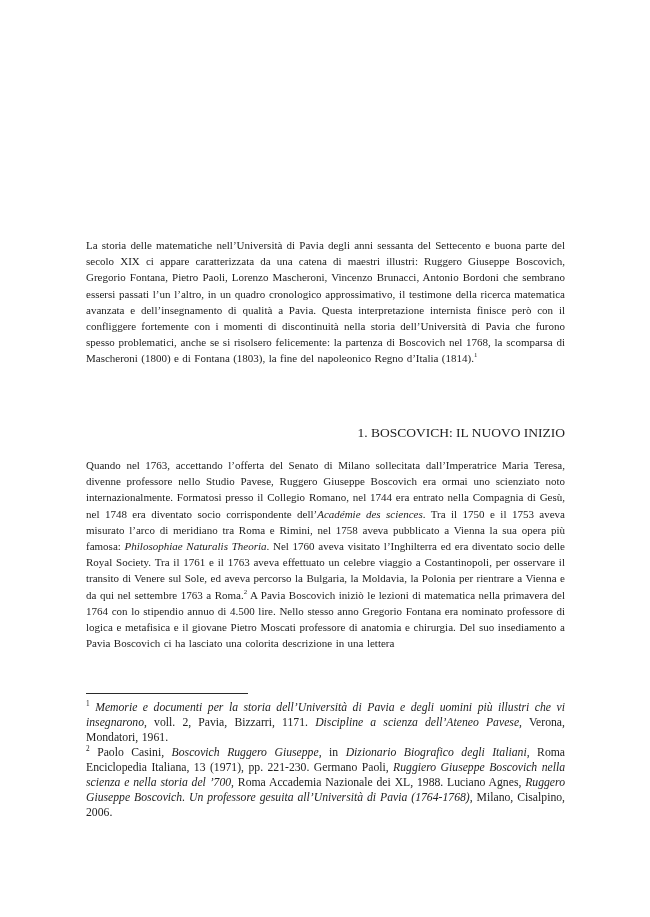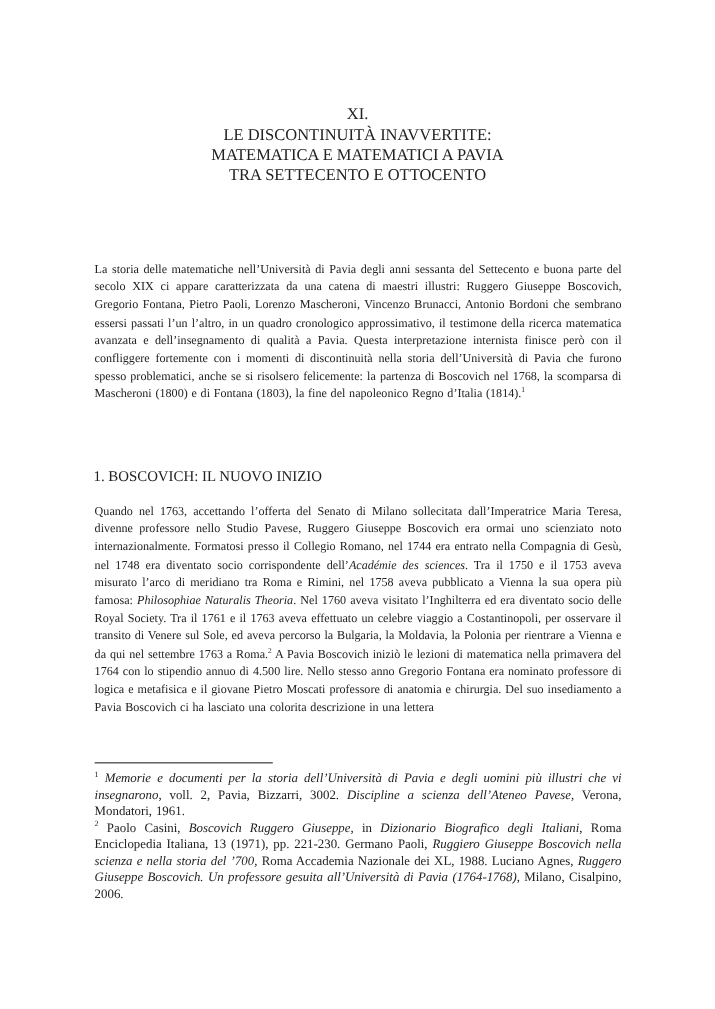--- a/index.html
+++ b/index.html
@@ -25,21 +25,21 @@
   .body-para {
     position: absolute; left: 86px; width: 479px;
     font-size: 11px; line-height: 16.2px;
     text-align: justify; text-justify: inter-word;
     color: #222222;
     word-spacing: 0.06em;
   }
   .para-1 { top: 237px; }
   .section-heading {
     position: absolute; top: 425px; left: 85px; width: 480px;
-    text-align: left;
+    text-align: right;
     font-size: 13.5px; font-weight: normal;
     color: #222222;
   }
   .para-2 { top: 457px; }
   .footnote-rule {
     position: absolute; top: 693px; left: 86px;
     width: 162px; height: 0;
     border-top: 1.2px solid #2a2a2a;
   }
   .footnotes {
@@ -56,33 +56,27 @@
     vertical-align: super;
     line-height: 0;
   }
   em { }
 </style>
 </head>
 <body>
 
 <div class="page">
 
-  <header class="title-block">
-    <div>XI.</div>
-    <div>LE DISCONTINUITÀ INAVVERTITE:</div>
-    <div>MATEMATICA E MATEMATICI A PAVIA</div>
-    <div>TRA SETTECENTO E OTTOCENTO</div>
-  </header>
 
   <p class="body-para para-1"><span>La storia delle matematiche nell’Università di Pavia degli anni sessanta del Settecento e buona parte del secolo XIX ci appare caratterizzata da una catena di maestri illustri: Ruggero Giuseppe Boscovich, Gregorio Fontana, Pietro Paoli, Lorenzo Mascheroni, Vincenzo Brunacci, Antonio Bordoni che sembrano essersi passati l’un l’altro, in un quadro cronologico approssimativo, il testimone della ricerca matematica avanzata e dell’insegnamento di qualità a Pavia. Questa interpretazione internista finisce però con il confliggere fortemente con i momenti di discontinuità nella storia dell’Università di Pavia che furono spesso problematici, anche se si risolsero felicemente: la partenza di Boscovich nel 1768, la scomparsa di Mascheroni (1800) e di Fontana (1803), la fine del napoleonico Regno d’Italia (1814).</span><sup>1</sup></p>
 
   <h2 class="section-heading">1. BOSCOVICH: IL NUOVO INIZIO</h2>
 
   <p class="body-para para-2"><span>Quando nel 1763, accettando l’offerta del Senato di Milano sollecitata dall’Imperatrice Maria Teresa, divenne professore nello Studio Pavese, Ruggero Giuseppe Boscovich era ormai uno scienziato noto internazionalmente. Formatosi presso il Collegio Romano, nel 1744 era entrato nella Compagnia di Gesù, nel 1748 era diventato socio corrispondente dell’</span><em>Académie des sciences</em><span>. Tra il 1750 e il 1753 aveva misurato l’arco di meridiano tra Roma e Rimini, nel 1758 aveva pubblicato a Vienna la sua opera più famosa: </span><em>Philosophiae Naturalis Theoria</em><span>. Nel 1760 aveva visitato l’Inghilterra ed era diventato socio delle Royal Society. Tra il 1761 e il 1763 aveva effettuato un celebre viaggio a Costantinopoli, per osservare il transito di Venere sul Sole, ed aveva percorso la Bulgaria, la Moldavia, la Polonia per rientrare a Vienna e da qui nel settembre 1763 a Roma.</span><sup>2</sup><span> A Pavia Boscovich iniziò le lezioni di matematica nella primavera del 1764 con lo stipendio annuo di 4.500 lire. Nello stesso anno Gregorio Fontana era nominato professore di logica e metafisica e il giovane Pietro Moscati professore di anatomia e chirurgia. Del suo insediamento a Pavia Boscovich ci ha lasciato una colorita descrizione in una lettera</span></p>
 
   <div class="footnote-rule"></div>
 
   <section class="footnotes">
-    <p class="footnote"><sup>1</sup><span> </span><em>Memorie e documenti per la storia dell’Università di Pavia e degli uomini più illustri che vi insegnarono</em><span>, voll. 2, Pavia, Bizzarri, 3002. </span><em>Discipline a scienza dell’Ateneo Pavese</em><span>, Verona, Mondatori, 1961.</span></p>
+    <p class="footnote"><sup>1</sup><span> </span><em>Memorie e documenti per la storia dell’Università di Pavia e degli uomini più illustri che vi insegnarono</em><span>, voll. 2, Pavia, Bizzarri, 1171. </span><em>Discipline a scienza dell’Ateneo Pavese</em><span>, Verona, Mondatori, 1961.</span></p>
     <p class="footnote"><sup>2</sup><span> Paolo Casini, </span><em>Boscovich Ruggero Giuseppe</em><span>, in </span><em>Dizionario Biografico degli Italiani</em><span>, Roma Enciclopedia Italiana, 13 (1971), pp. 221-230. Germano Paoli, </span><em>Ruggiero Giuseppe Boscovich nella scienza e nella storia del ’700</em><span>, Roma Accademia Nazionale dei XL, 1988. Luciano Agnes, </span><em>Ruggero Giuseppe Boscovich. Un professore gesuita all’Università di Pavia (1764-1768)</em><span>, Milano, Cisalpino, 2006.</span></p>
   </section>
 
 </div>
 
 </body></html>

